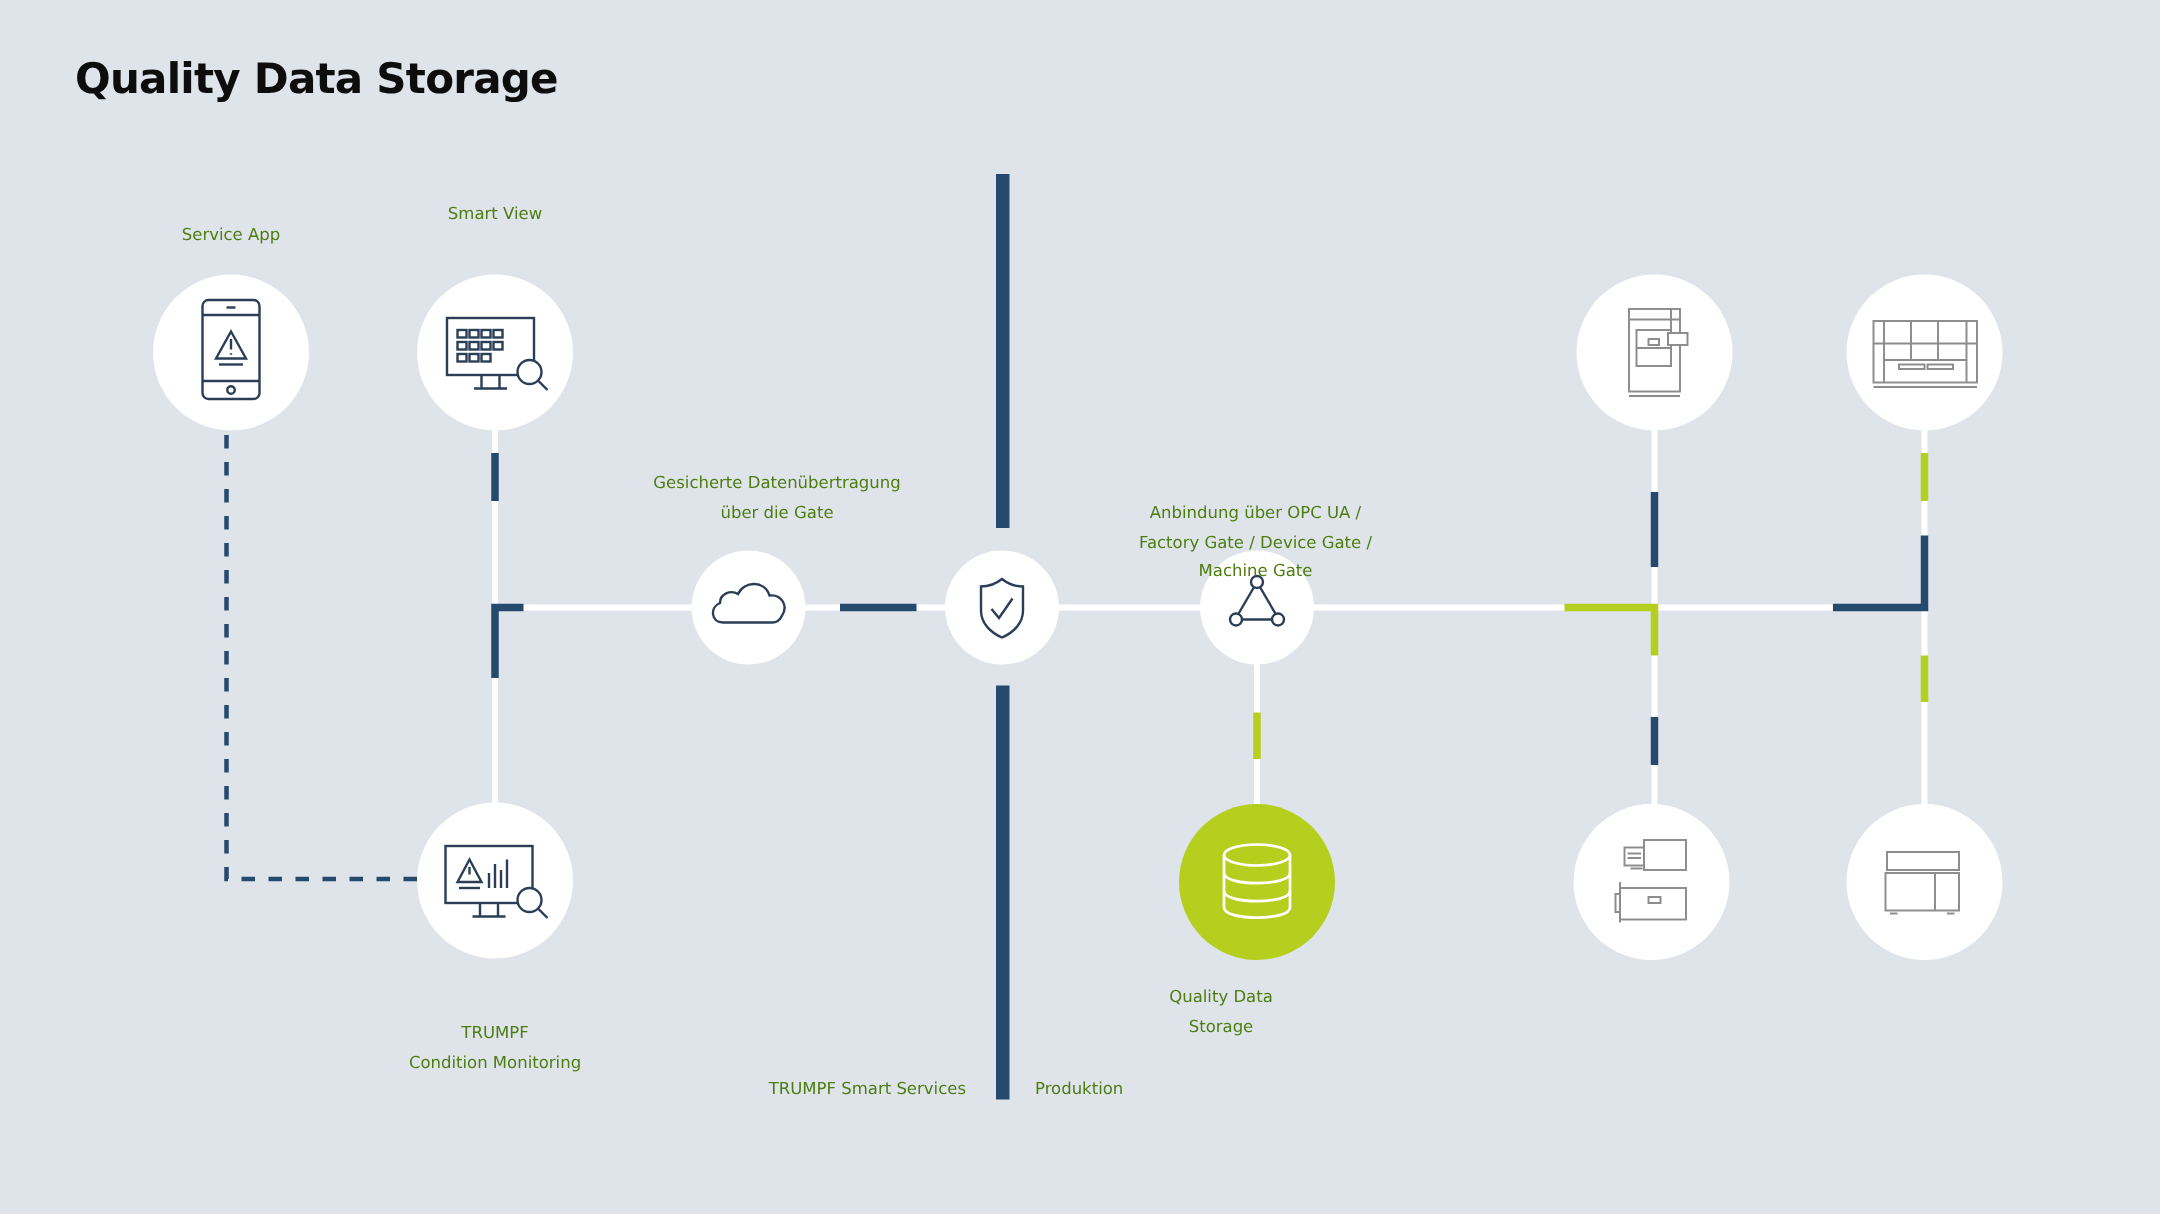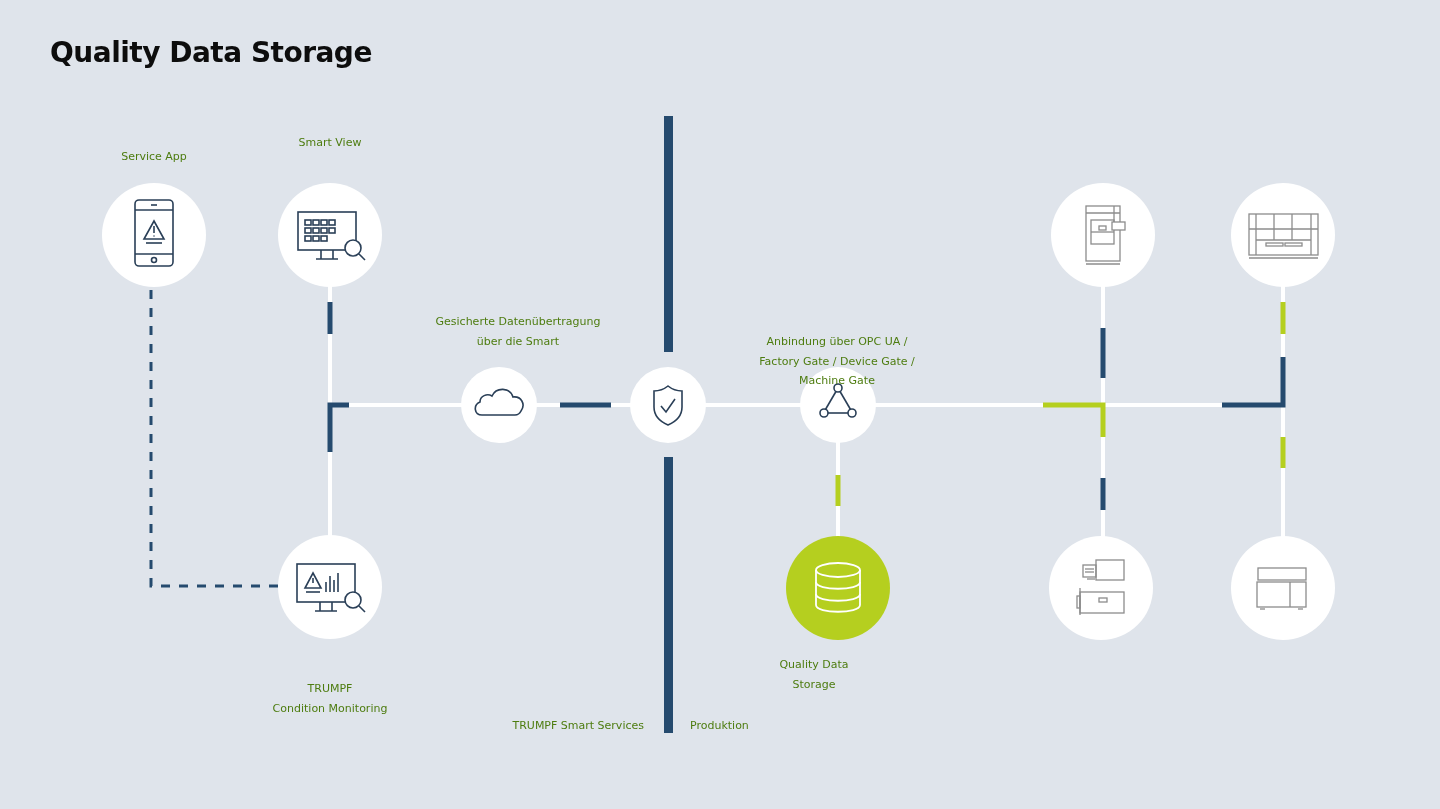--- a/index.html
+++ b/index.html
@@ -208,21 +208,21 @@
 <div class="lbl" style="left:154px; top:147px;">Service App</div>
 <div class="lbl" style="left:330px; top:133px;">Smart View</div>
 
 <div class="lbl" style="left:330px; top:655px;margin-top:24px;">
   <div>TRUMPF</div>
   <div>Condition Monitoring</div>
 </div>
 
 <div class="lbl" style="left:518px; top:312px;">
   <div>Gesicherte Datenübertragung</div>
-  <div>über die Smart</div>
+  <div>über die Gate</div>
 </div>
 
 <div class="lbl" style="left:837px; top:304px;margin-top:28px;">
   <div>Anbindung über OPC UA /</div>
   <div>Factory Gate / Device Gate /</div>
   <div>Machine Gate</div>
 </div>
 
 <div class="lbl" style="left:814px; top:655px;">
   <div>Quality Data</div>

